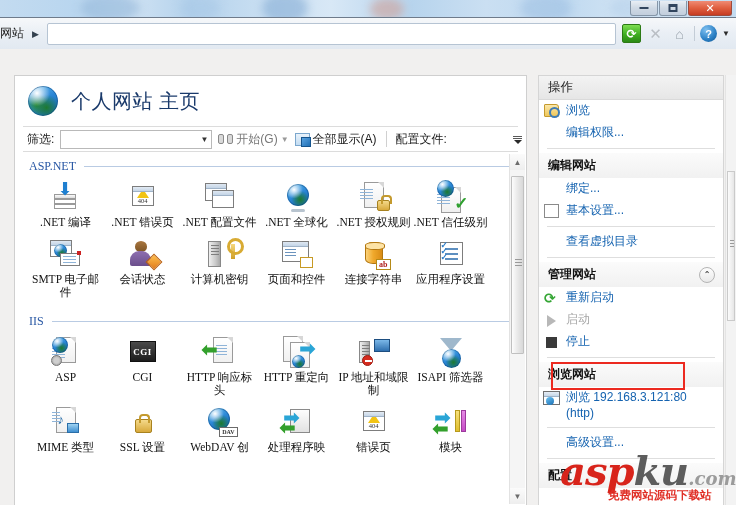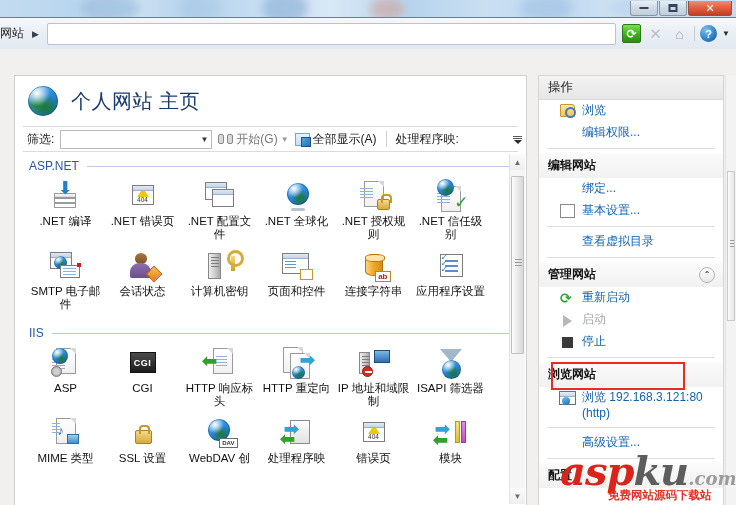--- a/index.html
+++ b/index.html
@@ -146,21 +146,21 @@
   .showall-ico::after {
     content:''; position:absolute; right:-2px; bottom:-2px; width:8px; height:8px;
     background: linear-gradient(135deg,#5aa3e0,#1f6fb5); border:1px solid #15548d;
   }
   .tb-sep { width: 1px; height: 16px; background: #d0d0d0; margin: 0 3px; }
   .mini-caret { font-size: 8px; color: #9a9a9a; }
 
   
   #icon-area {
     position: relative; height: 352px; overflow: hidden;
-    margin: 0 8px; padding-top: 4px;
+    margin: 0 8px; padding-top: 4px; font-family: Liberation Serif, serif;
   }
   .group-head {
     display: flex; align-items: center; gap: 8px; padding: 3px 2px 4px 6px;
   }
   .group-head .gname { color: #2857a4; font-size: 12px; white-space: nowrap; }
   .group-head .gline { flex: 1; height: 1px; background: #b9cbe3; }
 
   .icon-grid { display: flex; padding-left: 4px; }
   .icon-cell {
     width: 77px; padding: 3px 1px 6px 1px;
@@ -363,21 +363,21 @@
     background: linear-gradient(180deg,#f3f3f3 0%,#e6e6e6 100%);
     border-bottom: 1px solid #dadada;
   }
   .act-section-title {
     padding: 4px 8px 4px 9px; font-size: 12px; font-weight: bold; color: #111;
     background: linear-gradient(180deg,#fbfbfb,#f1f1f1);
     display: flex; align-items: center; justify-content: space-between;
   }
   .act-row {
     display: flex; align-items: flex-start; gap: 5px;
-    padding: 2px 6px 2px 20px; min-height: 19px;
+    padding: 2px 6px 2px 4px; min-height: 19px;
   }
   .act-row .ico-slot { width: 18px; height: 17px; flex: none; position: relative; margin-top: 1px; }
   .act-row .txt { font-size: 12px; color: #1563b0; line-height: 16px; }
   .act-row .txt.disabled { color: #a6a6a6; }
   .act-divider { height: 1px; background: #dedede; margin: 4px 8px; }
   .collapse-chevron {
     width: 16px; height: 16px; border-radius: 50%;
     border: 1px solid #b4b4b4; background: linear-gradient(180deg,#fdfdfd,#e9e9e9);
     display: flex; align-items: center; justify-content: center;
     font-size: 8px; color: #444;
@@ -509,21 +509,21 @@
             </span>
           <span>开始(G)</span>
           <span class="mini-caret">▼</span>
         </div>
         <div class="tb-item enabled">
           <span class="showall-ico"></span>
           <span>全部显示(A)</span>
         </div>
         <div class="tb-sep"></div>
         <div class="tb-item enabled">
-          <span>处理程序映:</span>
+          <span>配置文件:</span>
         </div>
       </div>
 
       <div id="pane-grip">
         <i></i>
           <i></i>
           <div class="tri"></div>
       </div>
 
       <div id="icon-area">

